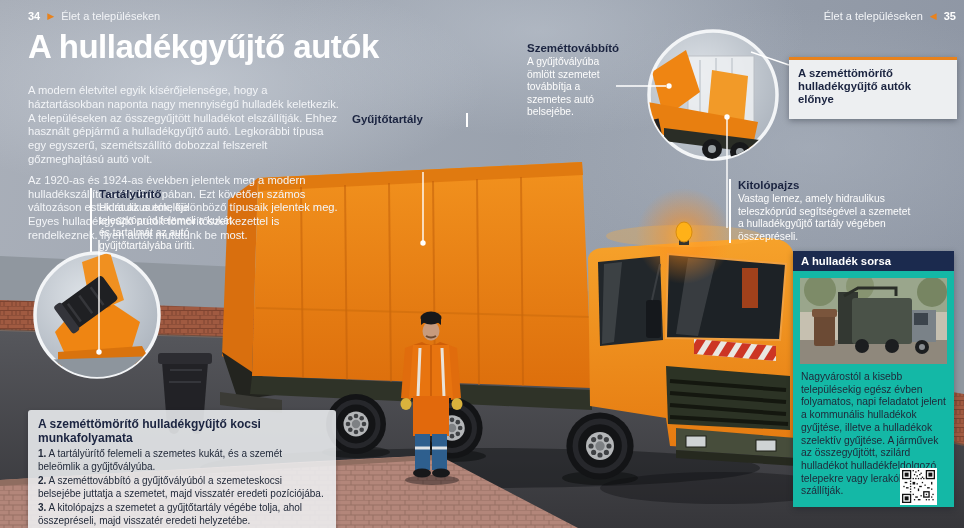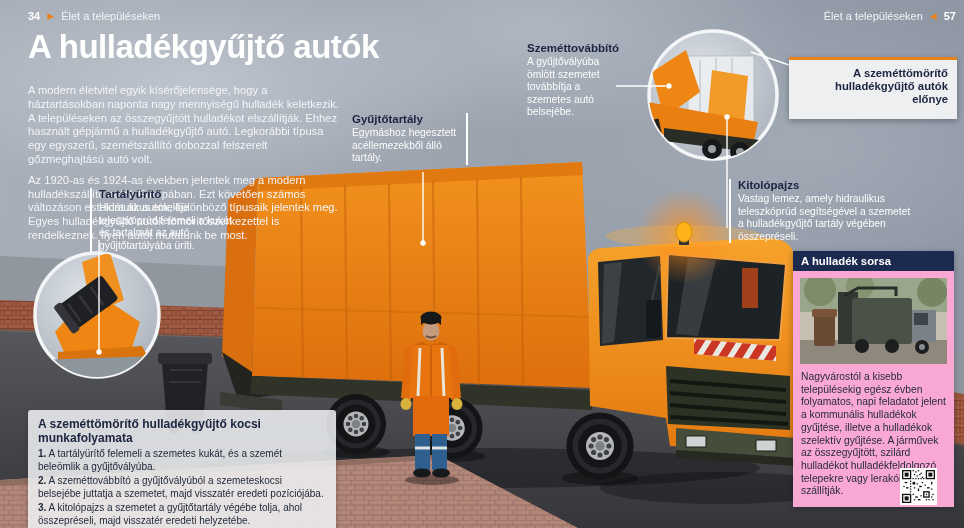--- a/index.html
+++ b/index.html
@@ -33,26 +33,26 @@
   .bar-left  { border-left:2px solid #fff; padding-left:7px; }
   .bar-right { border-right:2px solid #fff; padding-right:7px; text-align:left; }
 
   .co-tartaly  { left:90px;  top:188px; width:142px; }
   .co-tovabb   { left:527px; top:42px;  width:100px; }
   .co-gyujto   { left:352px; top:113px; width:116px; }
   .co-kitolo   { left:729px; top:179px; width:182px; }
 
   
   .adv-box { left:789px; top:57px; width:168px; background:#edeff1; border-top:3px solid #e8821c;
-             padding:7px 9px 9px; box-shadow:0 2px 6px rgba(20,25,35,.35);text-align:right; }
+             padding:7px 9px 9px; box-shadow:0 2px 6px rgba(20,25,35,.35); }
   .adv-box h3 { font-size:11.3px; font-weight:bold; color:#1b2440; line-height:13px; margin-bottom:4px; }
   .adv-box p  { font-size:10.3px; line-height:12.6px; color:#2b3342; }
 
   
-  .fate-box { left:793px; top:251px; width:161px; background:#f9a8d4; padding-bottom:9px;
+  .fate-box { left:793px; top:251px; width:161px; background:#14b8a6; padding-bottom:9px;
               box-shadow:0 2px 6px rgba(20,25,35,.35); }
   .fate-box .hd { background:#1b2a4e; color:#fff; font-weight:bold; font-size:11.3px; padding:4px 8px; }
   .fate-box .photo { margin:7px; height:86px; background:#c6c0b0; position:relative; overflow:hidden; }
   .fate-box p { padding:0 8px; font-size:10.3px; line-height:12.7px; color:#1f2738; }
 
   
   .proc-box { left:28px; top:410px; width:308px; background:rgba(240,242,245,.86);
               border-radius:3px; padding:7px 10px 8px; box-shadow:0 2px 5px rgba(20,25,35,.25); }
   .proc-box h3 { font-size:12px; font-weight:bold; color:#1b2440; margin-bottom:3px; }
   .proc-box .step { font-size:10px; line-height:12.6px; color:#222a3a; margin-top:2px; }
@@ -279,21 +279,21 @@
 </svg>
 
 <div class="txt-layer pg-head" style="left:28px;justify-content:flex-end;">
   <span class="num">34</span>
   <span class="arr">▶</span>
   <span>Élet a településeken</span>
 </div>
 <div class="txt-layer pg-head" style="right:8px;">
   <span>Élet a településeken</span>
   <span class="arr">◀</span>
-  <span class="num">57</span>
+  <span class="num">35</span>
 </div>
 
 <h1 class="txt-layer title">A hulladékgyűjtő autók</h1>
 
 <div class="txt-layer intro">
   <p>A modern életvitel egyik kísérőjelensége, hogy a háztartásokban naponta nagy mennyiségű hulladék keletkezik. A településeken az összegyűjtött hulladékot elszállítják. Ehhez használt gépjármű a hulladékgyűjtő autó. Legkorábbi típusa egy egyszerű, szemétszállító dobozzal felszerelt gőzmeghajtású autó volt.</p>
   <p>Az 1920-as és 1924-as években jelentek meg a modern hulladékszállító autók Európában. Ezt követően számos változáson estek át az autók, különböző típusaik jelentek meg. Egyes hulladékgyűjtő autók tömörítőszerkezettel is rendelkeznek. Ilyen autót mutatunk be most.</p>
 </div>
 
 <div class="callout co-tartaly bar-left">
@@ -301,21 +301,20 @@
   <p>Hidraulikus emelője teleszkóprúd felemeli a kukát és tartalmát az autó gyűjtőtartályába üríti.</p>
 </div>
 
 <div class="callout co-tovabb">
   <h3>Szeméttovábbító</h3>
   <p>A gyűjtővályúba ömlött szemetet továbbítja a szemetes autó belsejébe.</p>
 </div>
 
 <div class="callout co-gyujto bar-right">
   <h3>Gyűjtőtartály</h3>
-  <p>Egymáshoz hegesztett acéllemezekből álló tartály.</p>
 </div>
 
 <div class="callout co-kitolo bar-left">
   <h3>Kitolópajzs</h3>
   <p>Vastag lemez, amely hidraulikus teleszkóprúd segítségével a szemetet a hulladékgyűjtő tartály végében összepréseli.</p>
 </div>
 
 <div class="txt-layer adv-box">
   <h3>A szeméttömörítő hulladékgyűjtő autók előnye</h3>
 </div>

